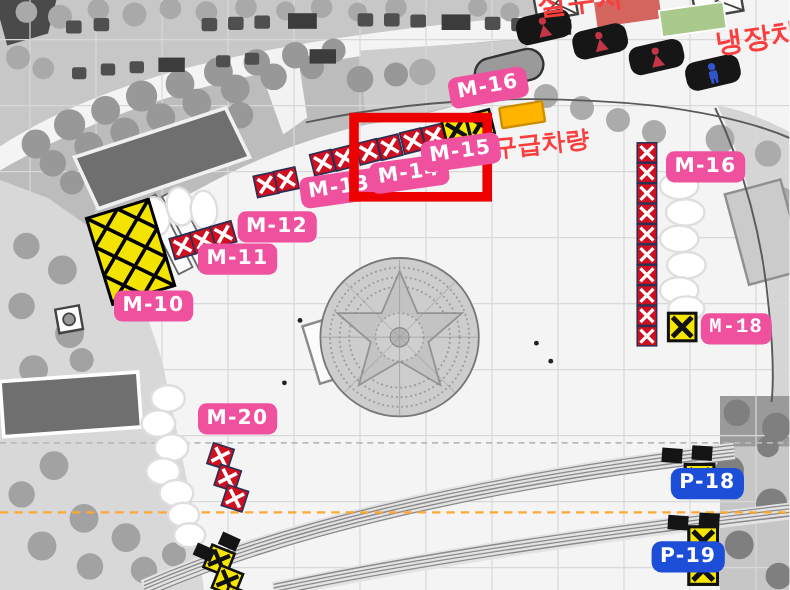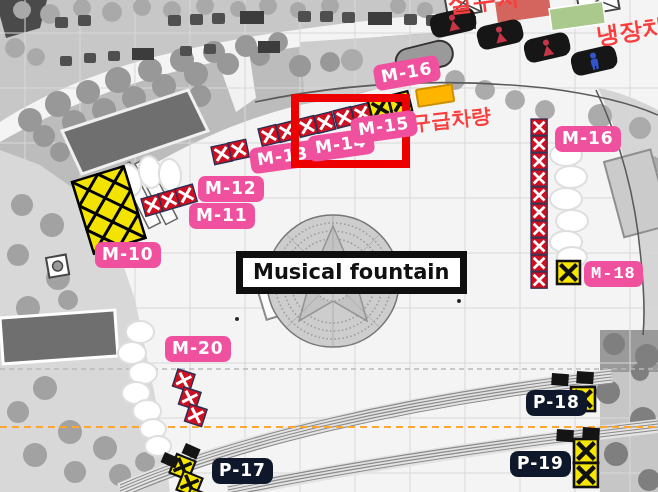--- a/index.html
+++ b/index.html
@@ -2,21 +2,21 @@
 <html><head>
 <meta charset="utf-8">
 <style>
   html,body{margin:0;padding:0;background:#fff;}
   .stage{position:relative;width:658px;height:492px;overflow:hidden;background:#f6f6f6;
          font-family:"DejaVu Sans","Liberation Sans",sans-serif;}
   .stage svg{position:absolute;left:0;top:0;}
   .mk{position:absolute;display:inline-block;color:#fff;font-weight:bold;font-size:17px;
       line-height:21px;letter-spacing:1px;background:#f0519f;border-radius:7px;
       padding:2px 7px 3px;white-space:nowrap;z-index:20;}
-  .mk.blue{background:#0f172a;border-radius:8px;}
+  .mk.blue{background:#1d4ed8;border-radius:8px;margin-left:33px;}
   .r8{transform:rotate(-8deg);}
   .r10{transform:rotate(-10deg);}
   .mf{position:absolute;left:236px;top:251px;z-index:25;background:#ffffff;
       border:7px solid #0f0f0f;color:#111;font-weight:bold;font-size:21px;
       padding:2px 10px 3px;white-space:nowrap;}
   .kr{position:absolute;color:#fb3d3d;font-weight:bold;white-space:nowrap;z-index:22;}
   .kr.amb{left:411px;top:106px;font-size:20px;transform:rotate(-6deg);}
   .kr.fr{left:596px;top:16px;font-size:23px;transform:rotate(-8deg);}
   .kr.cut{left:448px;top:-16px;font-size:24px;transform:rotate(-7deg);}
   .hl{position:absolute;left:291px;top:94px;width:103px;height:58px;
@@ -353,33 +353,31 @@
     <rect x="165" y="452" width="16" height="11" transform="rotate(24 165 452)"></rect>
     <rect x="186" y="443" width="16" height="11" transform="rotate(24 186 443)"></rect>
     <rect x="552" y="373" width="17" height="12" transform="rotate(4 552 373)"></rect>
     <rect x="577" y="371" width="17" height="12" transform="rotate(4 577 371)"></rect>
     <rect x="557" y="429" width="17" height="12" transform="rotate(4 557 429)"></rect>
     <rect x="583" y="427" width="17" height="12" transform="rotate(4 583 427)"></rect>
   </g>
 </svg>
 
 <div class="mk" style="left:95px;top:242px;">M-10</div>
-<div class="mk" style="left:165px;top:203px;margin-left:24px;">M-11</div>
+<div class="mk" style="left:165px;top:203px;">M-11</div>
 <div class="mk" style="left:198px;top:163px;margin-top:13px;">M-12</div>
 <div class="mk r8" style="left:250px;top:144px;z-index:21;">M-13</div>
 <div class="mk r8" style="left:308px;top:132px;z-index:31;">M-14</div>
 <div class="mk r8" style="left:351px;top:114px;z-index:31;">M-15</div>
 <div class="mk r10" style="left:374px;top:60px;">M-16</div>
 <div class="mk" style="left:555px;top:126px;">M-16</div>
 <div class="mk" style="left:584px;top:261px;font-family:Liberation Mono, monospace;">M-18</div>
 <div class="mk" style="left:165px;top:336px;">M-20</div>
-<div class="mk blue" style="left:212px;top:458px;">P-17</div>
 <div class="mk blue" style="left:526px;top:390px;">P-18</div>
 <div class="mk blue" style="left:510px;top:451px;">P-19</div>
 
-<div class="mf">Musical fountain</div>
 <div class="kr amb">구급차량</div>
 <div class="kr fr">냉장차</div>
 <div class="kr cut">살수차</div>
 
 <div class="hl"></div>
 
 </div>
 
 </body></html>

